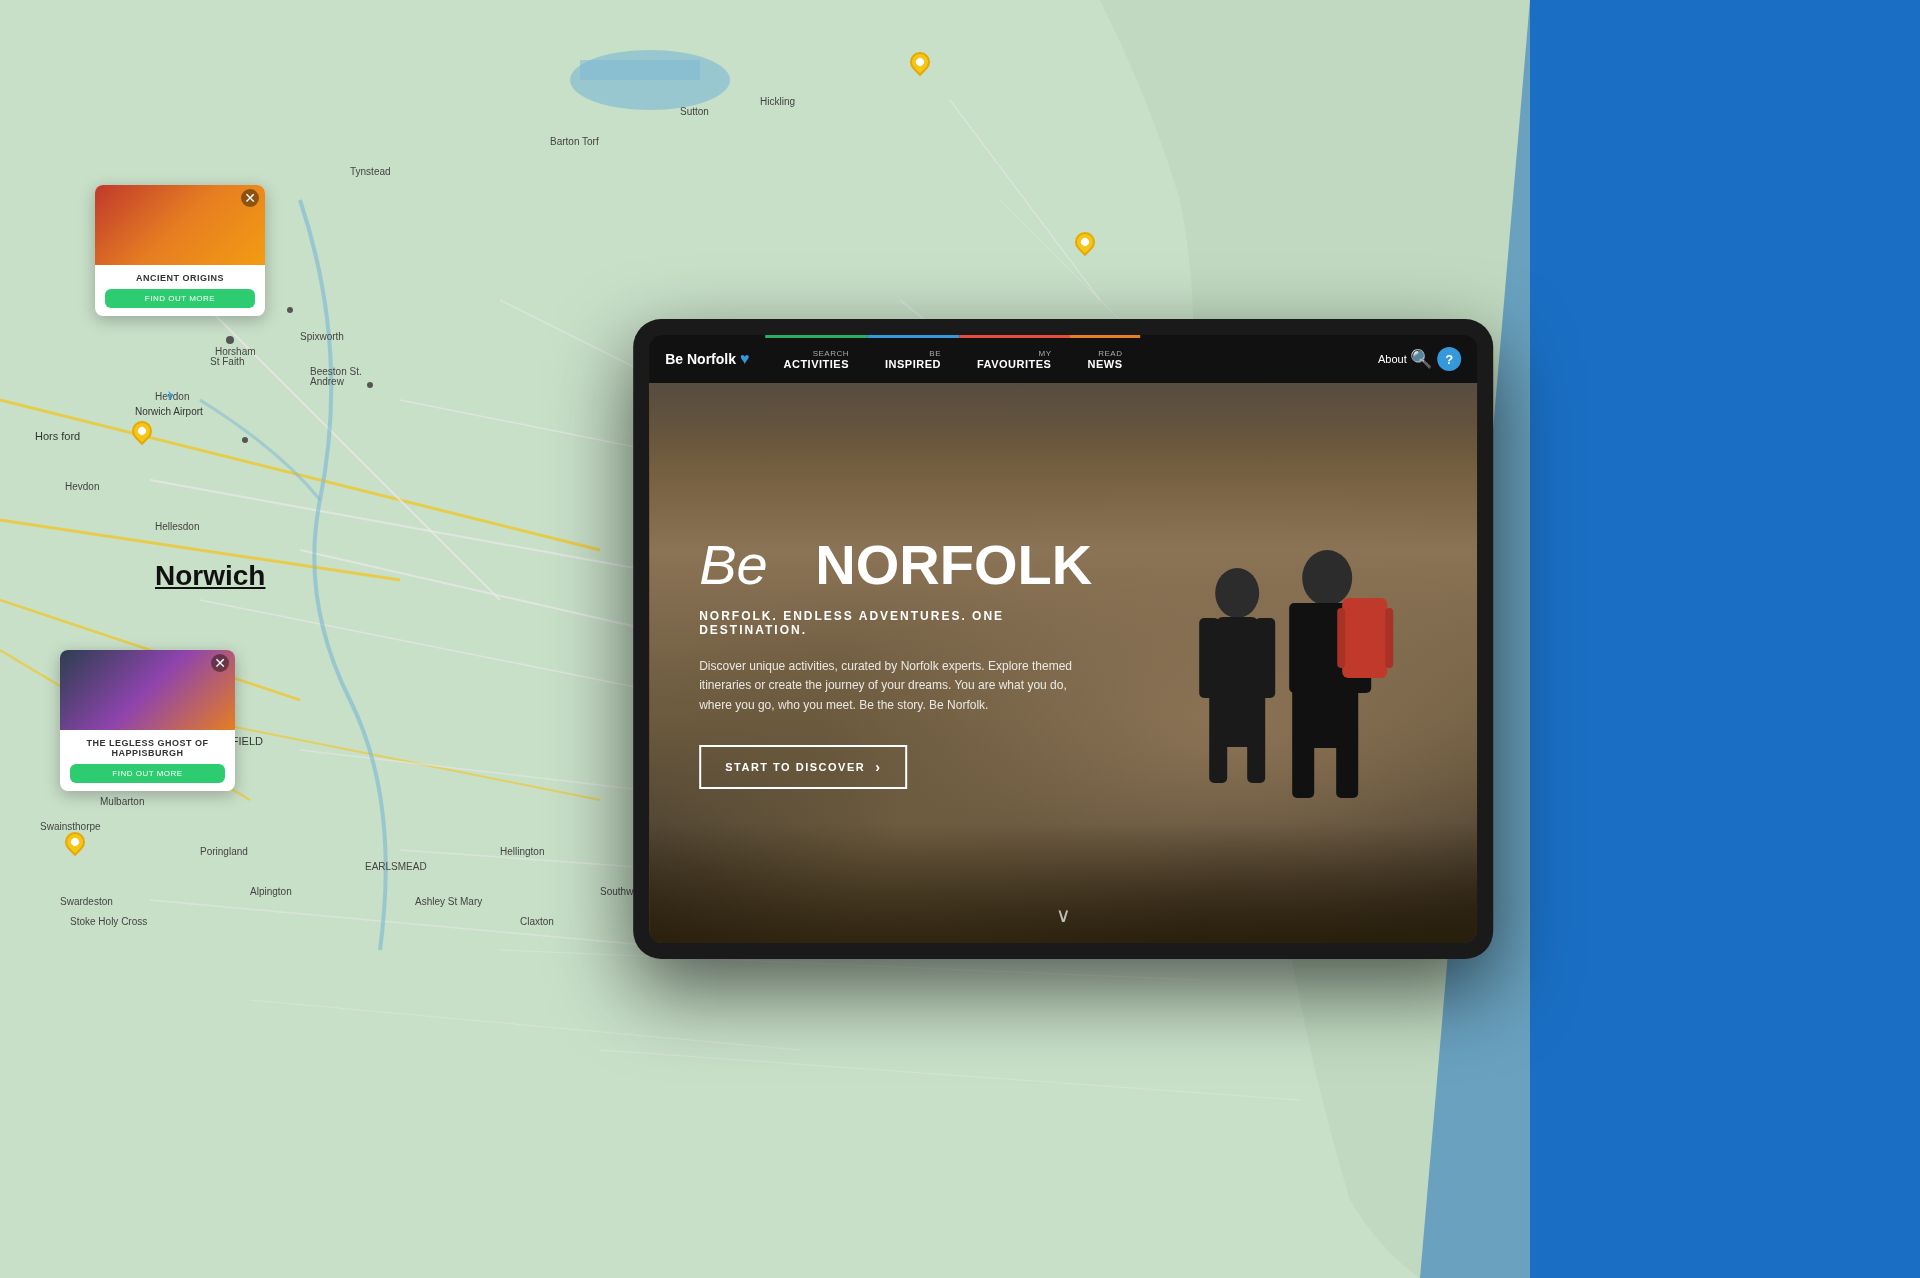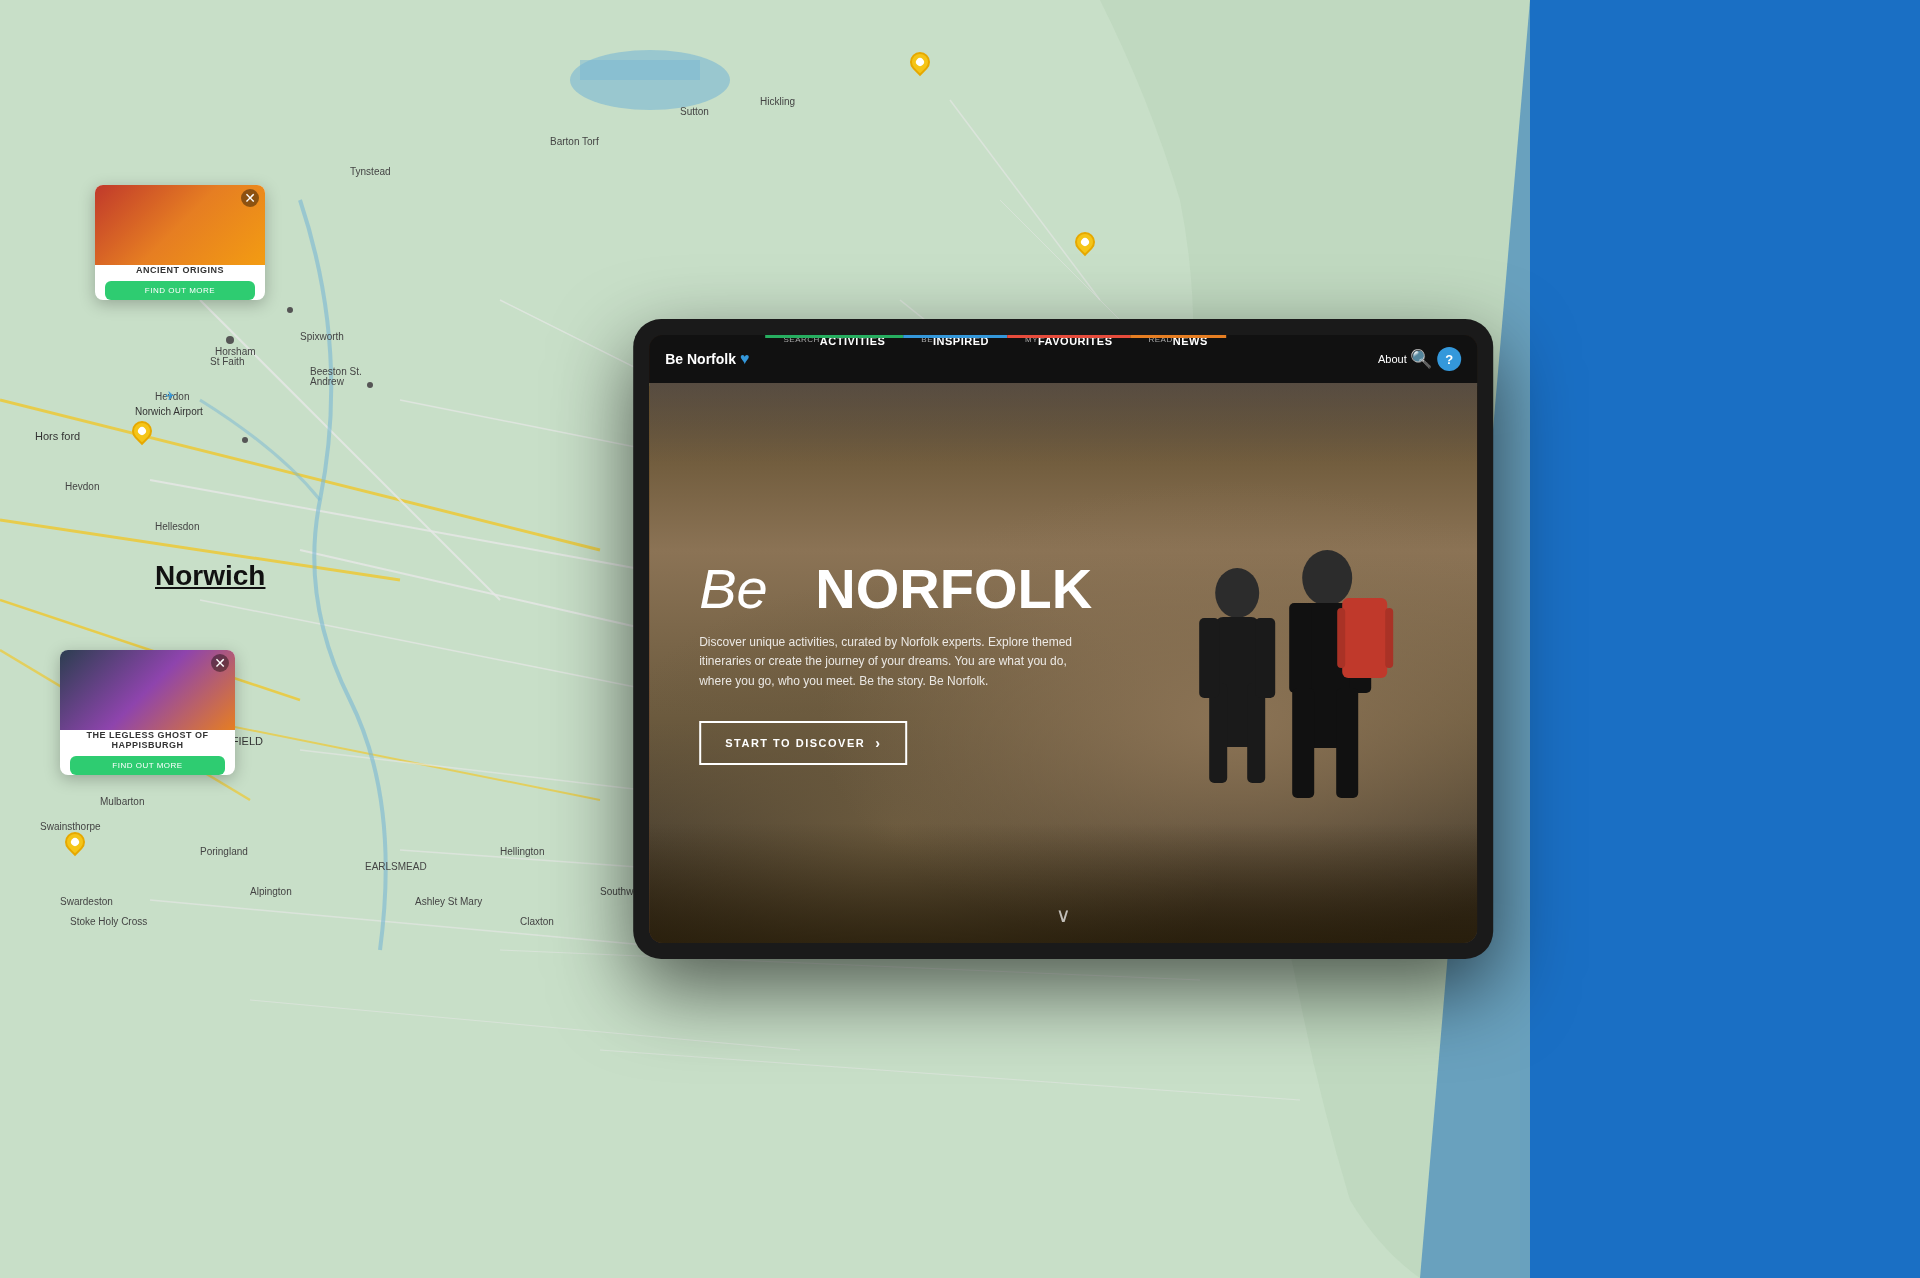--- a/index.html
+++ b/index.html
@@ -99,21 +99,21 @@
       border-radius: 50%;
       width: 18px;
       height: 18px;
       display: flex;
       align-items: center;
       justify-content: center;
       line-height: 1;
     }
 
     .popup-card .card-body {
-      padding: 0 10px;
+      padding: 8px 10px;
     }
 
     .popup-card .card-title {
       font-size: 9px;
       font-weight: bold;
       color: #333;
       text-align: center;
       text-transform: uppercase;
       letter-spacing: 0.5px;
       margin-bottom: 6px;
@@ -193,22 +193,22 @@
     
     .nav-items {
       display: flex;
       align-items: center;
       flex: 1;
       height: 100%;
     }
 
     .nav-item {
       display: flex;
-      flex-direction: row;
-      align-items: flex-start;
+      flex-direction: column;
+      align-items: flex-end;
       padding: 0 18px;
       height: 100%;
       justify-content: center;
       position: relative;
       cursor: pointer;
     }
 
     .nav-item-bar {
       position: absolute;
       top: 0;
@@ -617,20 +617,21 @@
 
         <div style="position:absolute;top:0;left:0;right:0;height:80px;background:linear-gradient(to bottom, rgba(80,80,100,0.4) 0%, transparent 100%);"></div>
       </div>
 
       <div class="hero-content">
         <div class="hero-title">
           <span class="hero-title-be">Be</span>
           <span class="hero-title-norfolk">NORFOLK</span>
         </div>
         
+        <div class="hero-subtitle">NORFOLK. ENDLESS ADVENTURES. ONE DESTINATION.</div>
         
         <p class="hero-desc">Discover unique activities, curated by Norfolk experts. Explore themed itineraries or create the journey of your dreams. You are what you do, where you go, who you meet. Be the story. Be Norfolk.</p>
         
         <button class="hero-cta">
           <span>START TO DISCOVER</span>
           <span class="hero-cta-arrow">›</span>
         </button>
       </div>
 
       <div class="scroll-arrow">∨</div>

